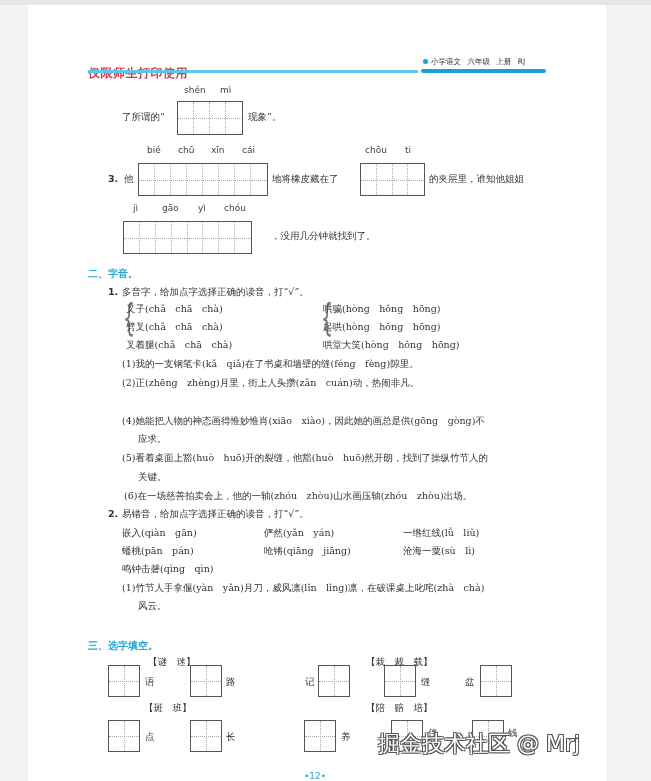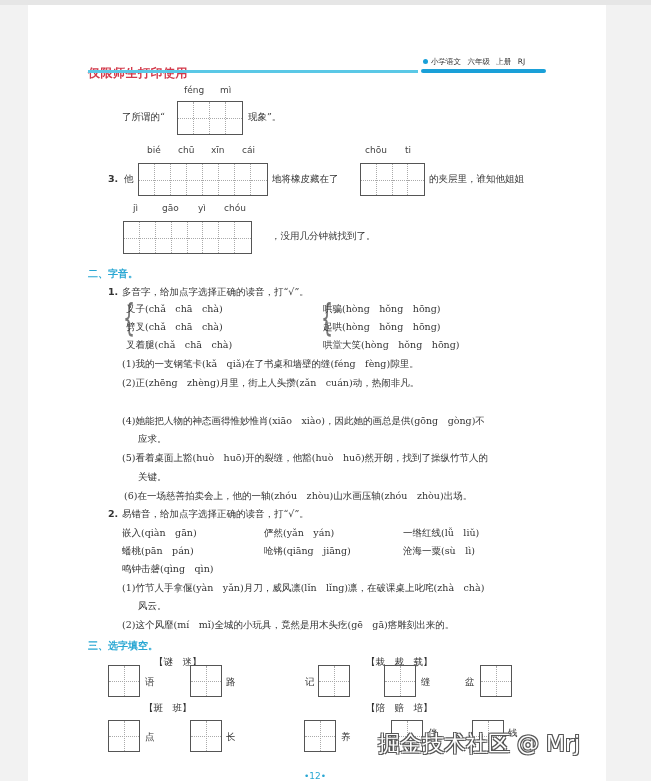--- a/index.html
+++ b/index.html
@@ -37,21 +37,21 @@
   <div class="abs hdr-title">仅限师生打印使用</div>
   <div class="abs hdr-line-l"></div>
   <div class="abs hdr-line-r"></div>
   <div class="abs hdr-right">
     <span class="hdr-dot"></span><span>小学语文</span>
     <span>六年级</span>
     <span>上册</span>
     <span>RJ</span>
   </div>
 
-  <div class="abs py" style="left:156px;top:80px;">féng</div>
+  <div class="abs py" style="left:156px;top:80px;">shén</div>
   <div class="abs py" style="left:192px;top:80px;">mì</div>
   <div class="abs txt" style="left:94px;top:106px;">了所谓的“</div>
   <div class="grid" style="left:149px;top:96px;width:66px;height:34px;">
     <div class="cell" style="width:16px"></div>
       <div class="cell" style="width:16px"></div>
       <div class="cell" style="width:16px"></div>
       <div class="cell" style="width:16px"></div>
   </div>
   <div class="abs txt" style="left:220px;top:106px;">现象”。</div>
 
@@ -124,24 +124,23 @@
   <div class="abs txt" style="left:94px;top:522px;">嵌入(qiàn　gān)</div>
   <div class="abs txt" style="left:236px;top:522px;">俨然(yǎn　yán)</div>
   <div class="abs txt" style="left:375px;top:522px;">一绺红线(lǚ　liǔ)</div>
   <div class="abs txt" style="left:94px;top:540px;">蟠桃(pān　pán)</div>
   <div class="abs txt" style="left:236px;top:540px;">呛锵(qiāng　jiāng)</div>
   <div class="abs txt" style="left:375px;top:540px;">沧海一粟(sù　lì)</div>
   <div class="abs txt" style="left:94px;top:558px;">鸣钟击磬(qìng　qìn)</div>
 
   <div class="abs txt" style="left:94px;top:577px;">(1)竹节人手拿偃(yàn　yǎn)月刀，威风凛(lǐn　lǐng)凛，在破课桌上叱咤(zhà　chà)</div>
   <div class="abs txt" style="left:110px;top:595px;">风云。</div>
-  <div class="abs txt" style="left:94px;top:614px;">(2)这个风靡(mí　mǐ)全城的小玩具，竟然是用木头疙(gē　gā)瘩雕刻出来的。</div>
 
   <div class="abs sec" style="left:60px;top:634px;">三、选字填空。</div>
-  <div class="abs txt" style="left:126px;top:651px;">【谜　迷】</div>
+  <div class="abs txt" style="left:120px;top:651px;">【谜　迷】</div>
   <div class="sq" style="left:80px;top:660px;"></div>
   <div class="abs txt" style="left:117px;top:671px;">语</div>
   <div class="sq" style="left:162px;top:660px;"></div>
   <div class="abs txt" style="left:198px;top:671px;">路</div>
 
   <div class="abs txt" style="left:338px;top:651px;">【栽　裁　载】</div>
   <div class="abs txt" style="left:277px;top:671px;">记</div>
   <div class="sq" style="left:290px;top:660px;"></div>
   <div class="sq" style="left:356px;top:660px;"></div>
   <div class="abs txt" style="left:393px;top:671px;">缝</div>

